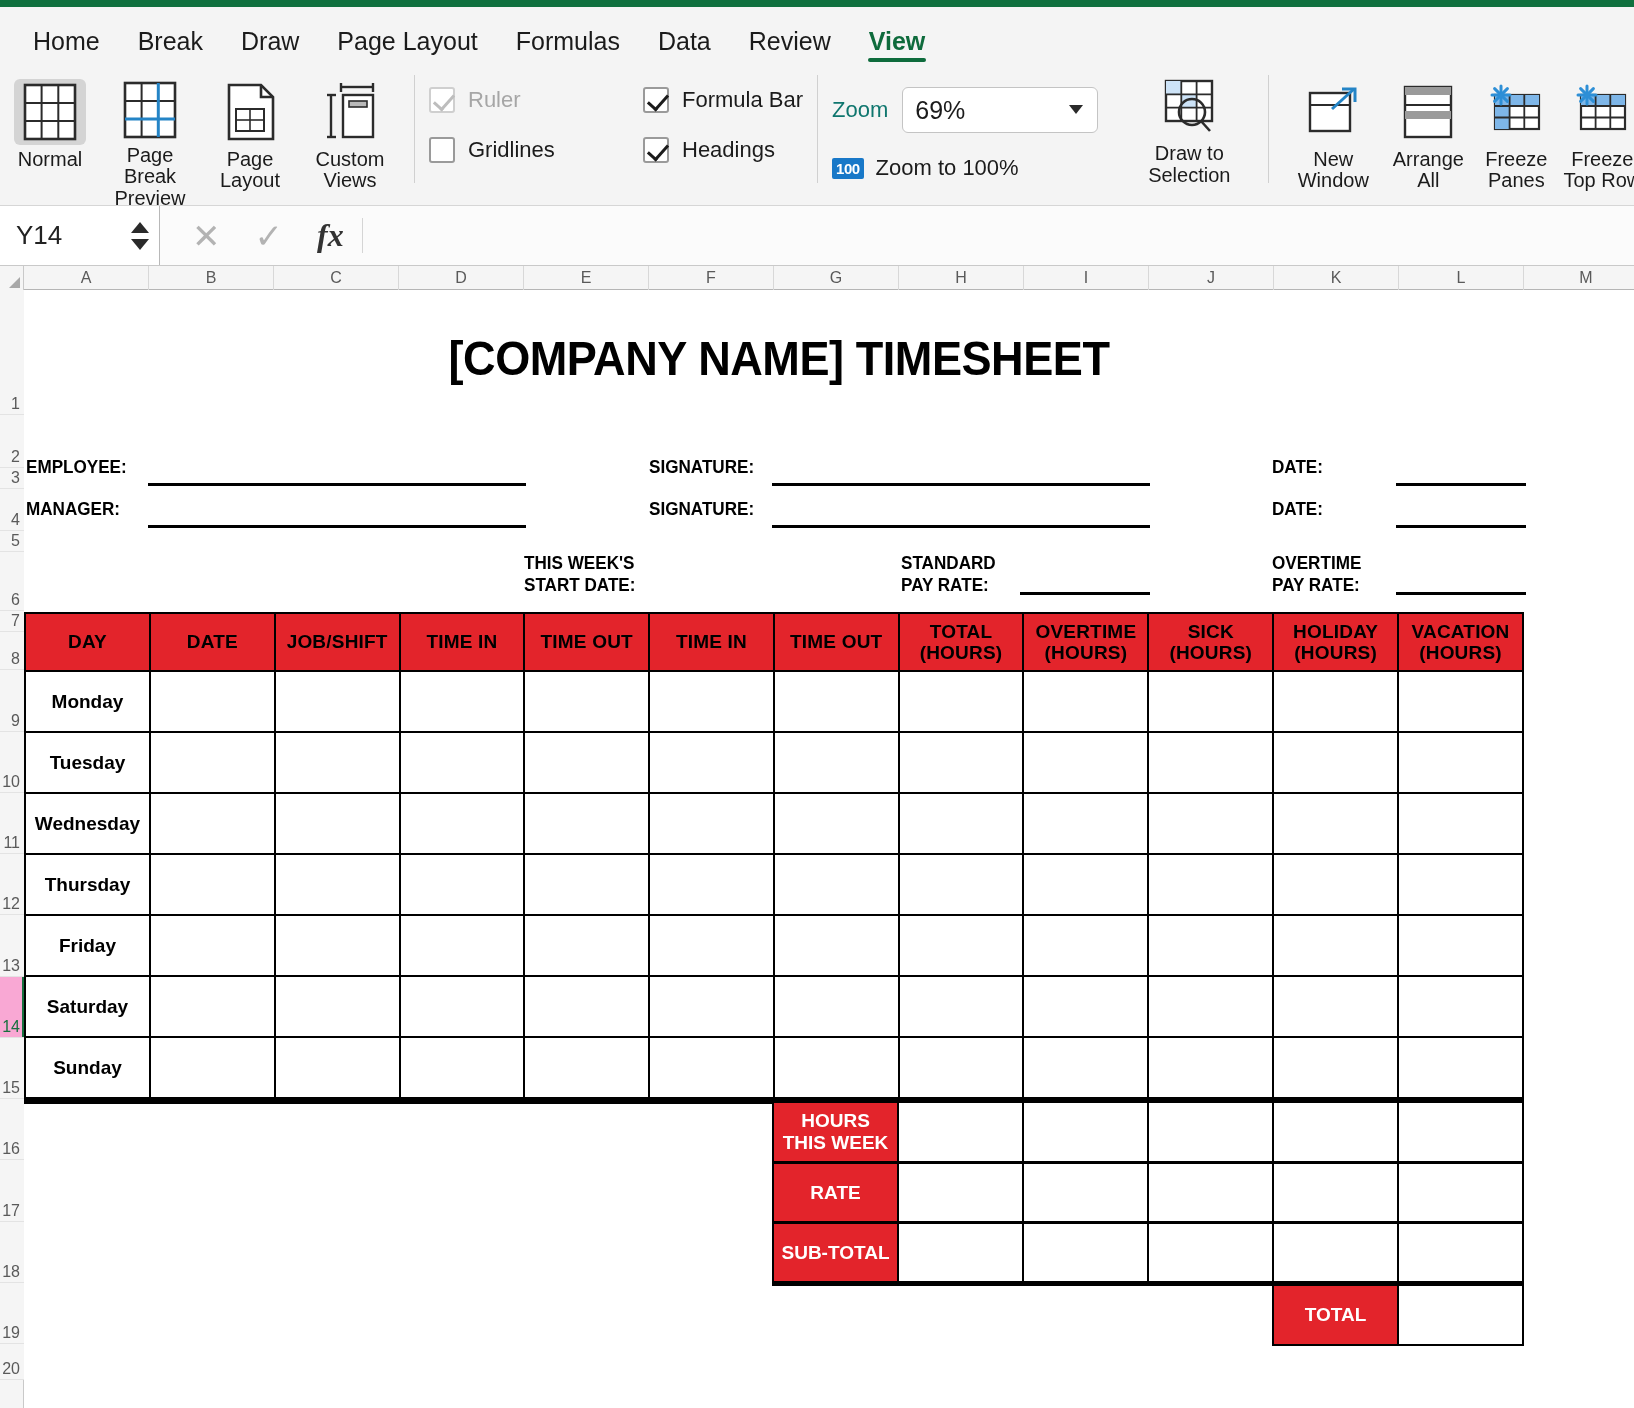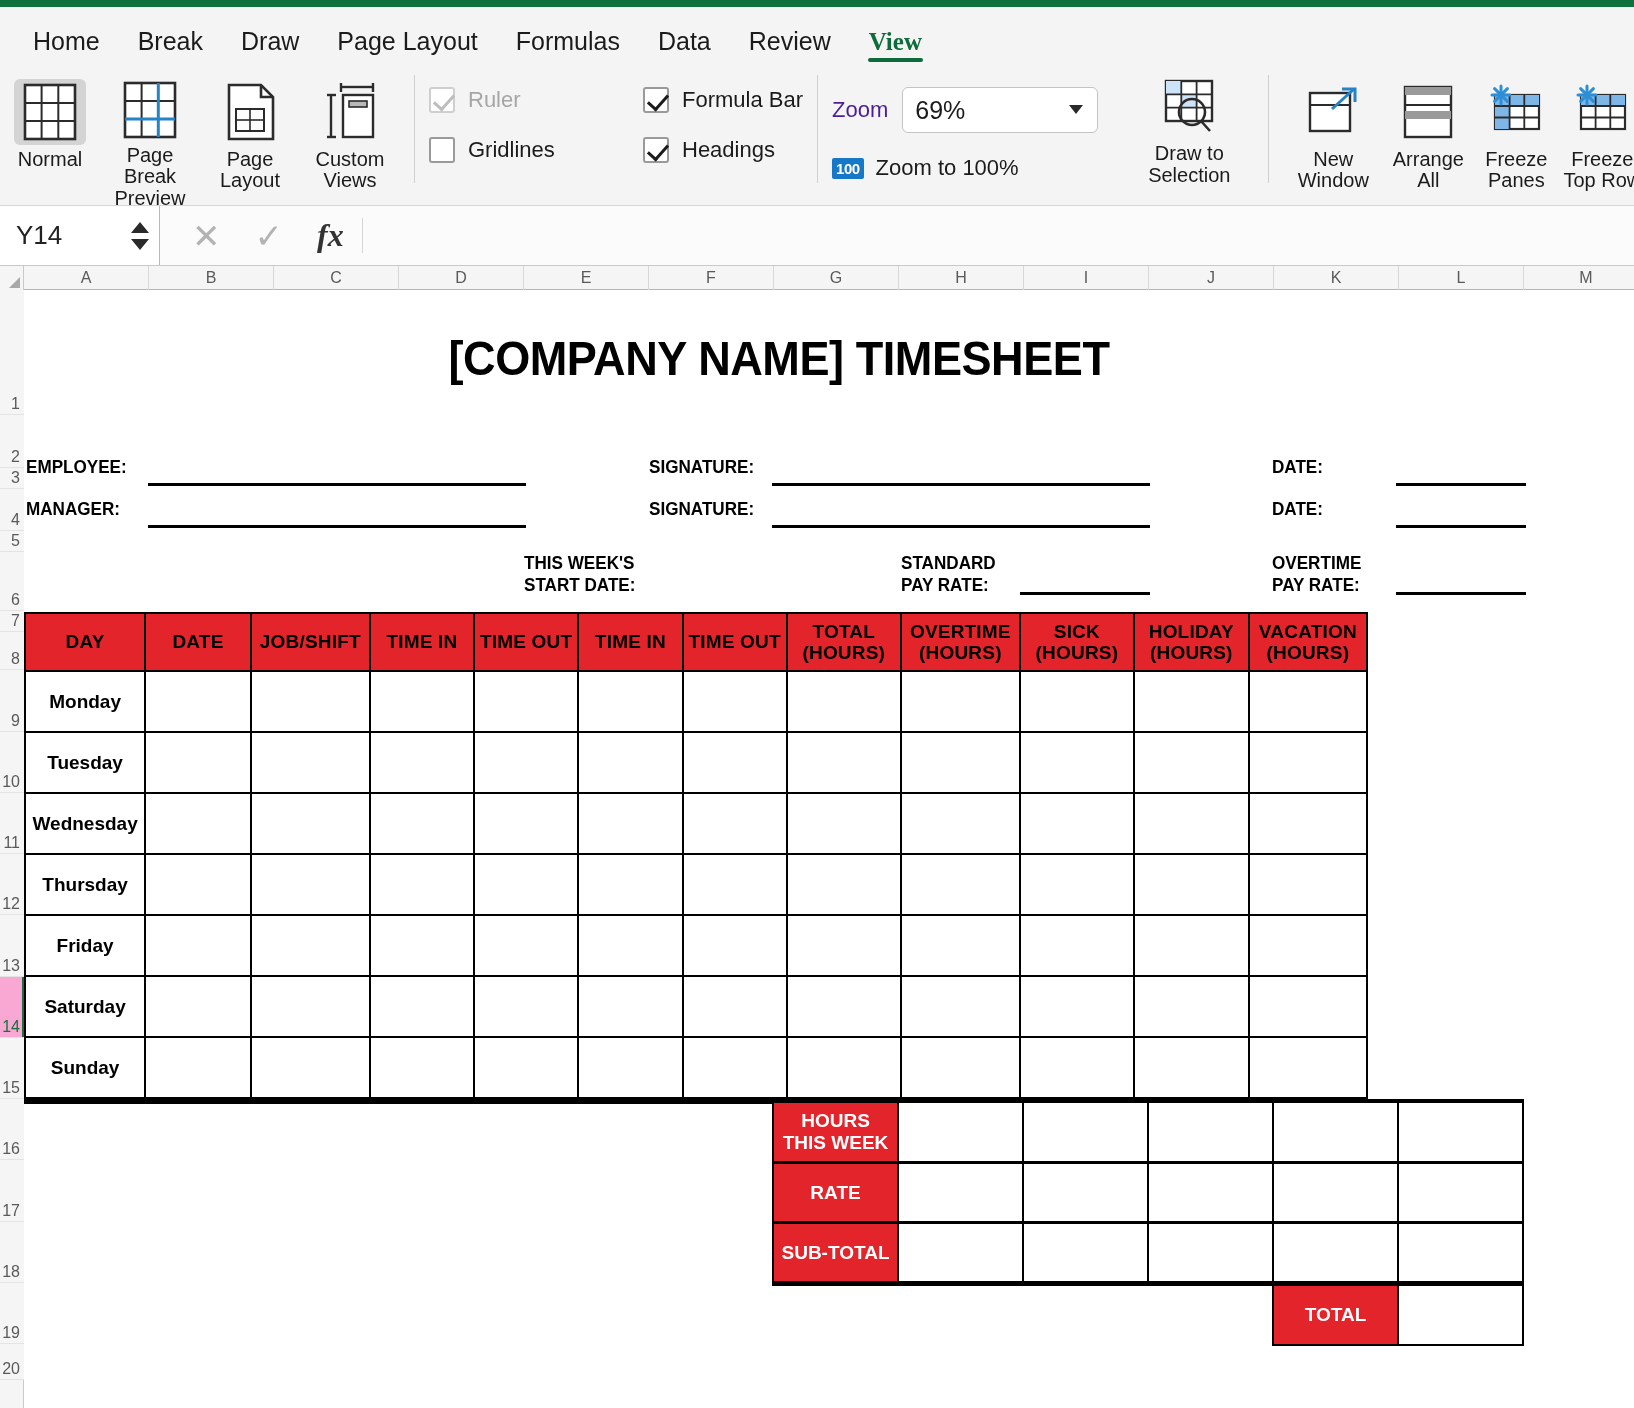--- a/index.html
+++ b/index.html
@@ -24,21 +24,21 @@
     display: flex; align-items: flex-end;
     padding-left: 14px;
   }
   .tab {
     font-size: 25px; color: #1b1b1b;
     padding: 0 19px 11px 19px;
     line-height: 1;
     position: relative;
     white-space: nowrap;
   }
-  .tab.active { color: #0e6b3c; font-weight: bold; font-family: Liberation Serif, serif; }
+  .tab.active { color: #0e6b3c; font-weight: bold; }
   .tab.active::after {
     content: ""; position: absolute; left: 18px; right: 18px; bottom: 3px;
     height: 4px; background: #0e6b3c; border-radius: 2px;
   }
 
   
   .ribbon {
     position: absolute; top: 65px; left: 0; width: 1634px; height: 141px;
     background: #f4f4f4;
     border-bottom: 1px solid #d6d6d6;
@@ -76,21 +76,21 @@
     content: ""; position: absolute; left: 7px; top: 1px;
     width: 9px; height: 17px; border: solid #1b1b1b;
     border-width: 0 3px 3px 0; transform: rotate(42deg);
   }
   .cbox.on.dimmed::after { border-color: #bdbdbd; }
   .cbox.dimmed { border-color: #cfcfcf; }
 
   
   .zoomgrp { display: flex; flex-direction: column; padding-top: 22px; flex: none; }
   .zoomrow1 { display: flex; align-items: center; gap: 14px; }
-  .zoomlabel { font-size: 22px; color: #4c1d95; }
+  .zoomlabel { font-size: 22px; color: #0f766e; }
   .zoomsel {
     width: 196px; height: 46px; border: 1px solid #c4c4c4; border-radius: 6px;
     background: #fff; font-size: 25px; color: #1b1b1b;
     display: flex; align-items: center; padding: 0 12px;
     position: relative;
   }
   .zoomsel .caret {
     position: absolute; right: 14px; top: 50%; transform: translateY(-55%);
     width: 0; height: 0; border-left: 7px solid transparent;
     border-right: 7px solid transparent; border-top: 9px solid #2a2a2a;
@@ -499,21 +499,21 @@
 
     <div class="lbl-b" style="left:500px;top:262px;">THIS WEEK'S
 START DATE:</div>
     <div class="lbl-b" style="left:877px;top:262px;">STANDARD
 PAY RATE:</div>
     <div class="uline" style="left:996px;top:302px;width:130px;"></div>
     <div class="lbl-b" style="left:1248px;top:262px;">OVERTIME
 PAY RATE:</div>
     <div class="uline" style="left:1372px;top:302px;width:130px;"></div>
 
-    <table class="tstable" style="left:0px;top:322px;width:1344px;padding-left:40px;">
+    <table class="tstable" style="left:0px;top:322px;width:1500px;padding-left:40px;">
       <tbody>
           <tr>
         <td class="hdr-cell" style="width:125px;height:58px">DAY</td>
         <td class="hdr-cell" style="width:125px">DATE</td>
         <td class="hdr-cell" style="width:125px">JOB/SHIFT</td>
         <td class="hdr-cell" style="width:125px">TIME IN</td>
         <td class="hdr-cell" style="width:125px">TIME OUT</td>
         <td class="hdr-cell" style="width:125px">TIME IN</td>
         <td class="hdr-cell" style="width:125px">TIME OUT</td>
         <td class="hdr-cell" style="width:125px;white-space:pre-line">TOTAL

